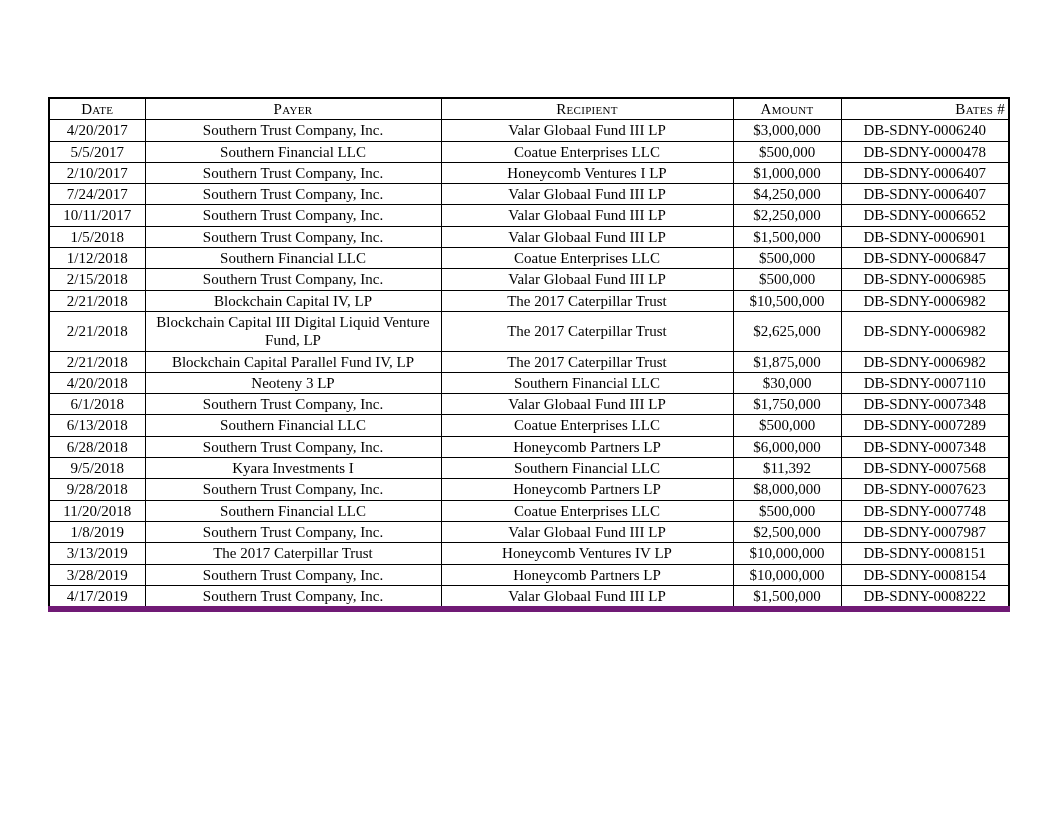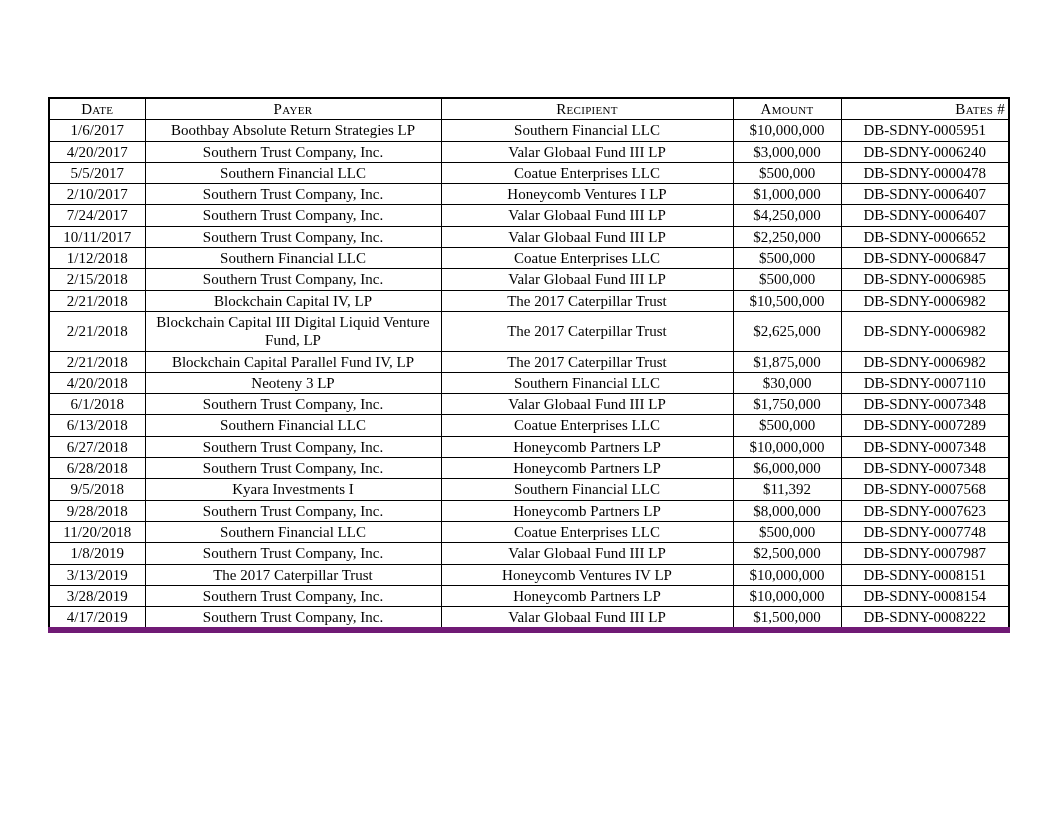--- a/index.html
+++ b/index.html
@@ -82,27 +82,20 @@
       <tr>
         <th>Date</th>
         <th>Payer</th>
         <th>Recipient</th>
         <th>Amount</th>
         <th>Bates #</th>
       </tr>
     </thead>
     <tbody id="tbody">
         <tr>
-          <td>1/6/2017</td>
-          <td class="wrap">Boothbay Absolute Return Strategies LP</td>
-          <td>Southern Financial LLC</td>
-          <td>$10,000,000</td>
-          <td>DB-SDNY-0005951</td>
-        </tr>
-        <tr>
           <td>4/20/2017</td>
           <td class="wrap">Southern Trust Company, Inc.</td>
           <td>Valar Globaal Fund III LP</td>
           <td>$3,000,000</td>
           <td>DB-SDNY-0006240</td>
         </tr>
         <tr>
           <td>5/5/2017</td>
           <td class="wrap">Southern Financial LLC</td>
           <td>Coatue Enterprises LLC</td>
@@ -122,20 +115,27 @@
           <td>Valar Globaal Fund III LP</td>
           <td>$4,250,000</td>
           <td>DB-SDNY-0006407</td>
         </tr>
         <tr>
           <td>10/11/2017</td>
           <td class="wrap">Southern Trust Company, Inc.</td>
           <td>Valar Globaal Fund III LP</td>
           <td>$2,250,000</td>
           <td>DB-SDNY-0006652</td>
+        </tr>
+        <tr>
+          <td>1/5/2018</td>
+          <td class="wrap">Southern Trust Company, Inc.</td>
+          <td>Valar Globaal Fund III LP</td>
+          <td>$1,500,000</td>
+          <td>DB-SDNY-0006901</td>
         </tr>
         <tr>
           <td>1/12/2018</td>
           <td class="wrap">Southern Financial LLC</td>
           <td>Coatue Enterprises LLC</td>
           <td>$500,000</td>
           <td>DB-SDNY-0006847</td>
         </tr>
         <tr>
           <td>2/15/2018</td>
@@ -180,27 +180,20 @@
           <td>DB-SDNY-0007348</td>
         </tr>
         <tr>
           <td>6/13/2018</td>
           <td class="wrap">Southern Financial LLC</td>
           <td>Coatue Enterprises LLC</td>
           <td>$500,000</td>
           <td>DB-SDNY-0007289</td>
         </tr>
         <tr>
-          <td>6/27/2018</td>
-          <td class="wrap">Southern Trust Company, Inc.</td>
-          <td>Honeycomb Partners LP</td>
-          <td>$10,000,000</td>
-          <td>DB-SDNY-0007348</td>
-        </tr>
-        <tr>
           <td>6/28/2018</td>
           <td class="wrap">Southern Trust Company, Inc.</td>
           <td>Honeycomb Partners LP</td>
           <td>$6,000,000</td>
           <td>DB-SDNY-0007348</td>
         </tr>
         <tr>
           <td>9/5/2018</td>
           <td class="wrap">Kyara Investments I</td>
           <td>Southern Financial LLC</td>

